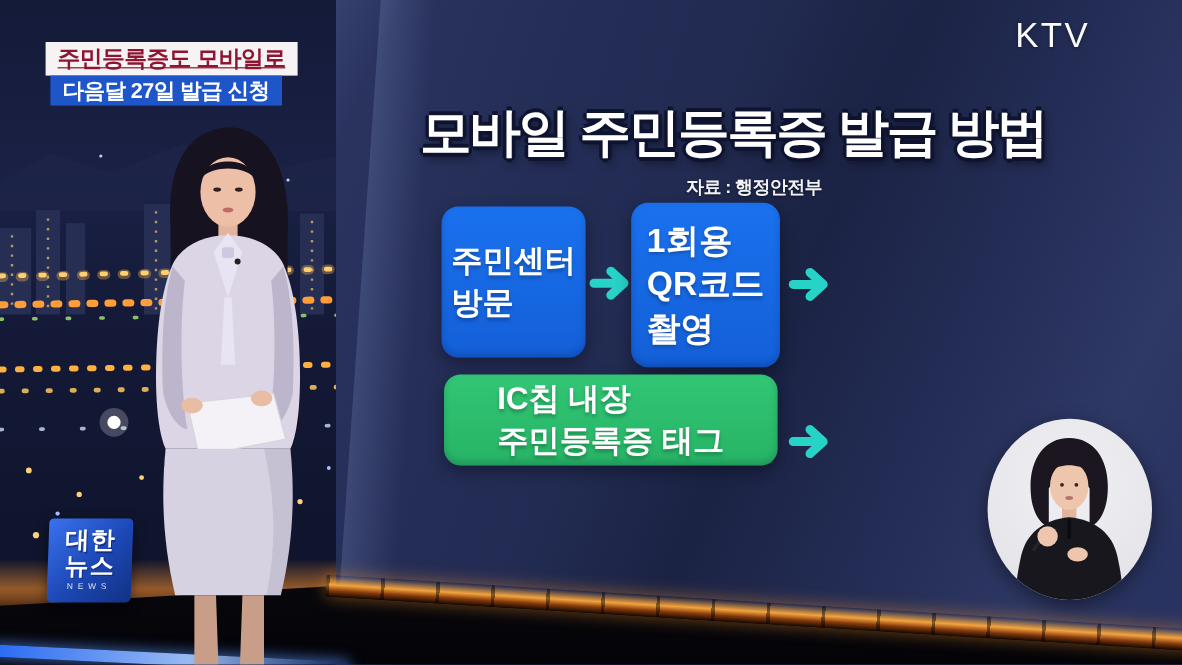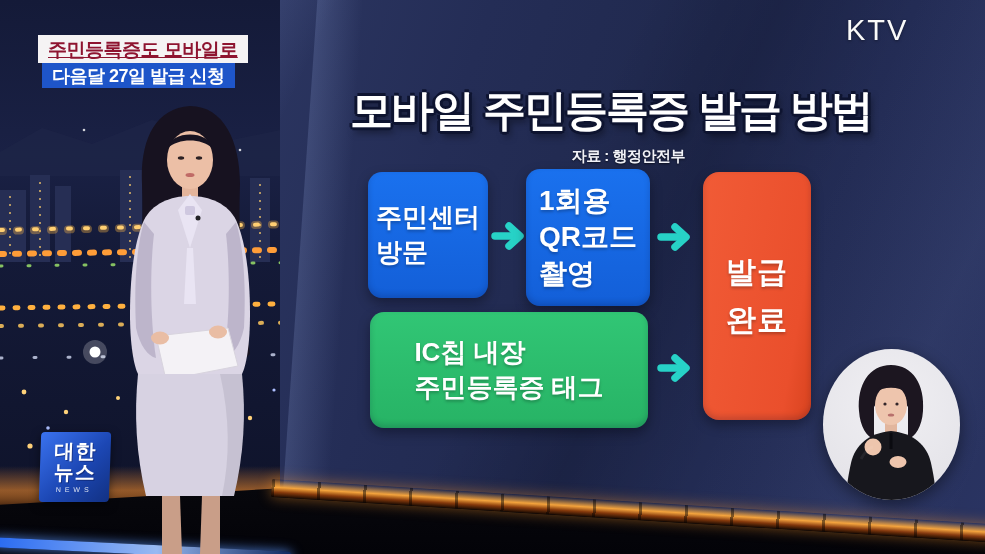--- a/index.html
+++ b/index.html
@@ -97,21 +97,21 @@
   }
   .box-blue { background:linear-gradient(180deg,#1a71ee 0%, #135fd8 100%); }
   .box-step1 { left:368px; top:172px; width:120px; height:126px; font-size:26px; line-height:1.35; }
   .box-step2 { left:526px; top:169px; width:124px; height:137px; font-size:28px; line-height:1.3; }
   .box-result {
     left:703px; top:172px; width:108px; height:248px; border-radius:16px;
     background:linear-gradient(100deg,#f15b36 0%, #ea4f2c 80%, #d8431f 100%);
     font-size:30px; line-height:1.6; letter-spacing:1px;
   }
   .box-alt {
-    left:370px; top:312px; width:278px; height:116px;
+    left:370px; top:312px; width:278px; height:76px;
     background:linear-gradient(180deg,#31c675 0%, #27b365 100%);
     font-size:26px; line-height:1.35;
   }
   .flow-arrow { position:absolute; z-index:6; width:36px; height:30px; }
   .arrow-1 { left:491px; top:221px; }
   .arrow-2 { left:657px; top:222px; }
   .arrow-3 { left:657px; top:353px; }
 
   
   .daehan-logo {
@@ -244,22 +244,20 @@
   <div class="flow-box box-alt">IC칩 내장
 주민등록증 태그</div>
 
   <svg class="flow-arrow arrow-3" viewBox="0 0 36 30">
     <g stroke="#27d2c7" stroke-width="7.5" stroke-linecap="round" stroke-linejoin="round" fill="none">
       <line x1="4" y1="15" x2="22" y2="15"></line>
         <polyline points="18,5 29,15 18,25"></polyline>
     </g>
   </svg>
 
-  <div class="flow-box box-result">발급
-완료</div>
 
   <div class="anchor-figure">
     <svg width="210" height="456" viewBox="0 0 210 456">
       <path d="M100,8 C64,10 50,44 52,86 C54,140 50,200 42,256 C54,268 70,270 80,264 C76,212 75,162 77,118 C84,130 116,130 124,116 C126,160 126,212 122,264 C132,270 148,268 160,256 C152,200 148,140 150,86 C150,44 134,8 100,8 Z" fill="#171220"></path>
       <path d="M92,86 h16 v16 h-16 z" fill="#e3b49b"></path>
       <ellipse cx="100" cy="62" rx="23" ry="29" fill="#ecbfa6"></ellipse>
       <path d="M78,50 C80,32 120,32 122,50 C112,40 88,40 78,50 Z" fill="#171220"></path>
       <ellipse cx="91" cy="60" rx="3.2" ry="1.7" fill="#2c2023"></ellipse>
       <ellipse cx="109" cy="60" rx="3.2" ry="1.7" fill="#2c2023"></ellipse>
       <ellipse cx="100" cy="77" rx="4.5" ry="2" fill="#c06a66"></ellipse>

